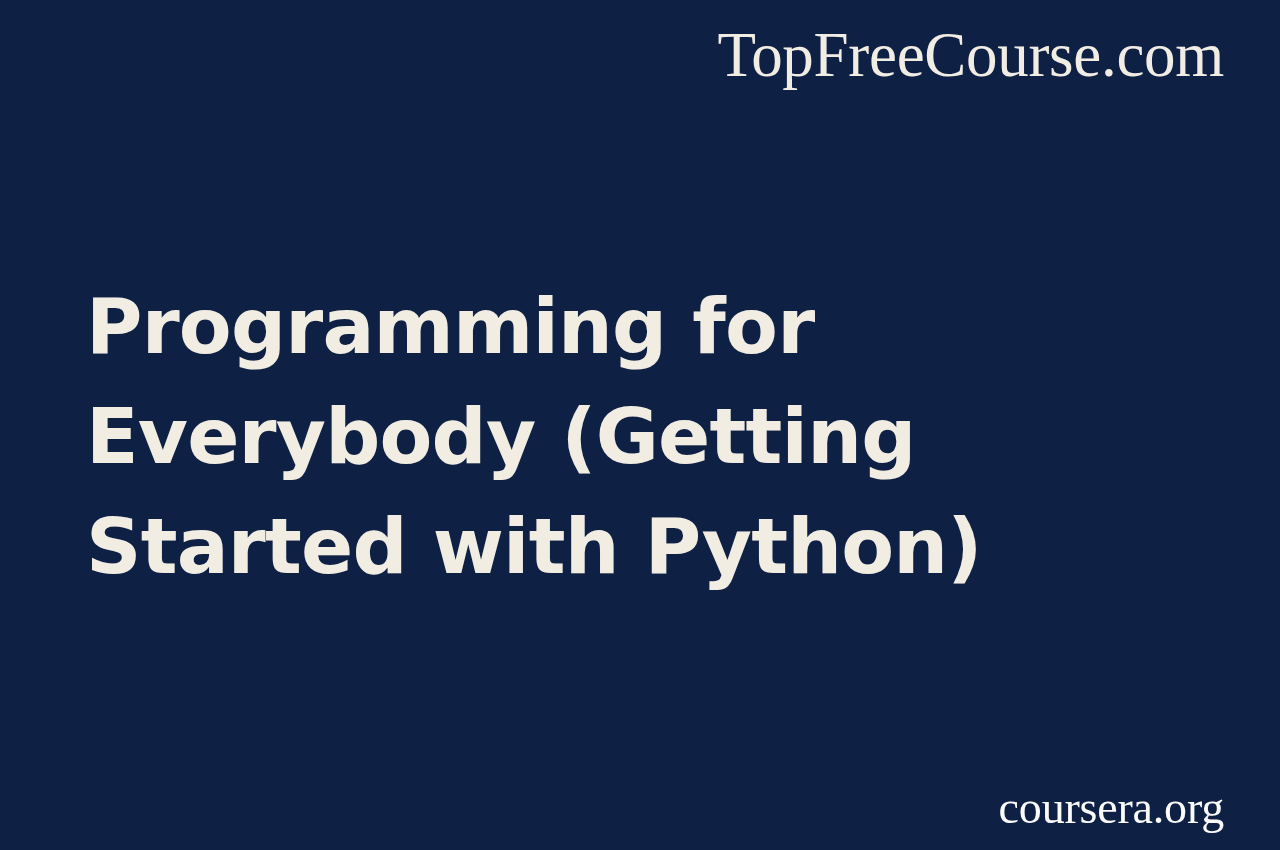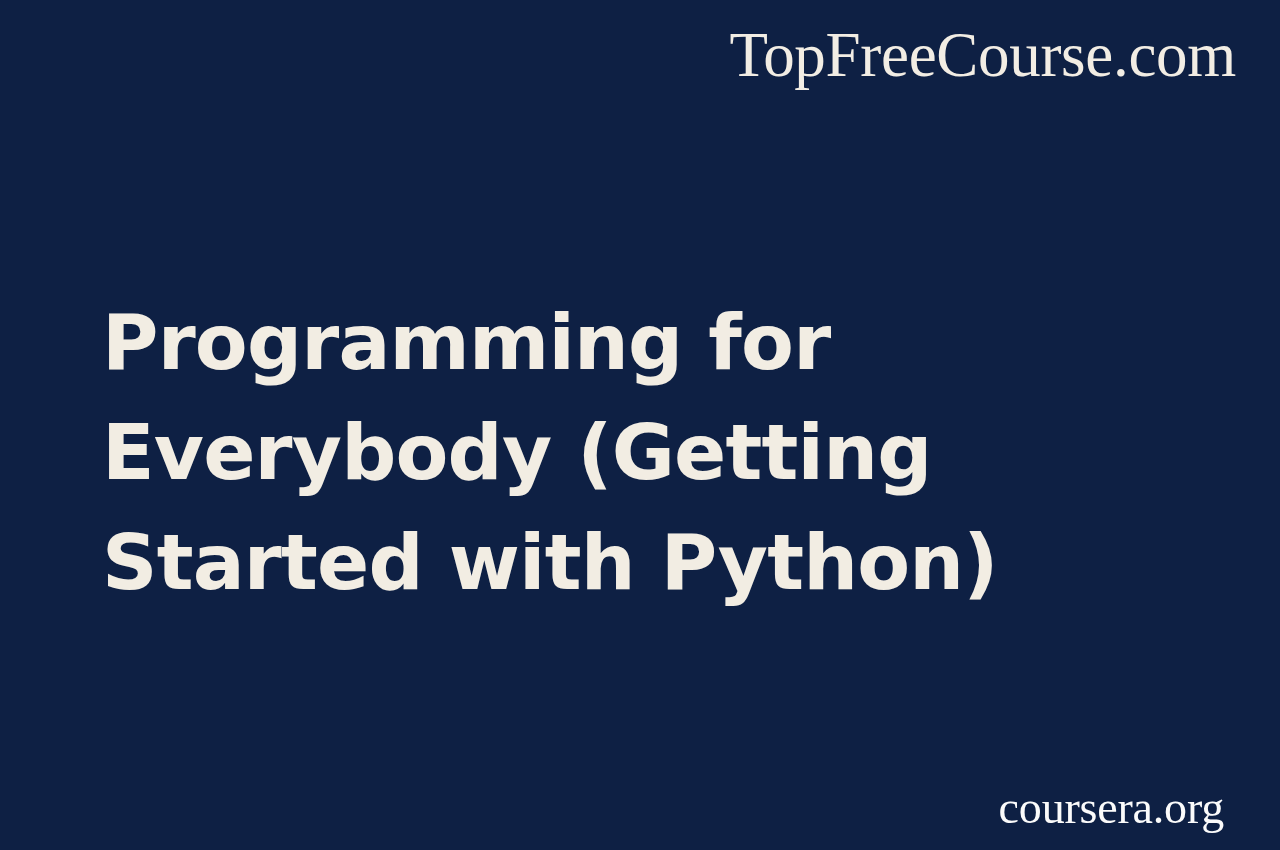--- a/index.html
+++ b/index.html
@@ -20,41 +20,41 @@
     overflow: hidden;
     box-sizing: border-box;
     font-family: "Liberation Sans", sans-serif;
     -webkit-font-smoothing: antialiased;
   }
 
   
   .site-brand {
     position: absolute;
     top: 22px;
-    right: 44px;
+    right: 56px;
     font-family: "Liberation Serif", "DejaVu Serif", serif;
     font-size: 63px;
     line-height: 1.05;
     font-weight: 400;
     letter-spacing: -0.3px;
     color: #f2ede4;
     white-space: nowrap;
     text-align: center;
   }
 
   
   .title-wrap {
     position: absolute;
     left: 86px;
     top: 272px;
     width: 1106px;
   }
 
   .course-title {
-    margin: 16px;
+    margin: 0;
     font-family: "DejaVu Sans", "Liberation Sans", sans-serif;
     font-size: 77px;
     line-height: 110px;
     font-weight: 700;
     letter-spacing: -0.8px;
     color: #f2ede3;
     text-align: left;
     word-wrap: break-word;
   }
 

